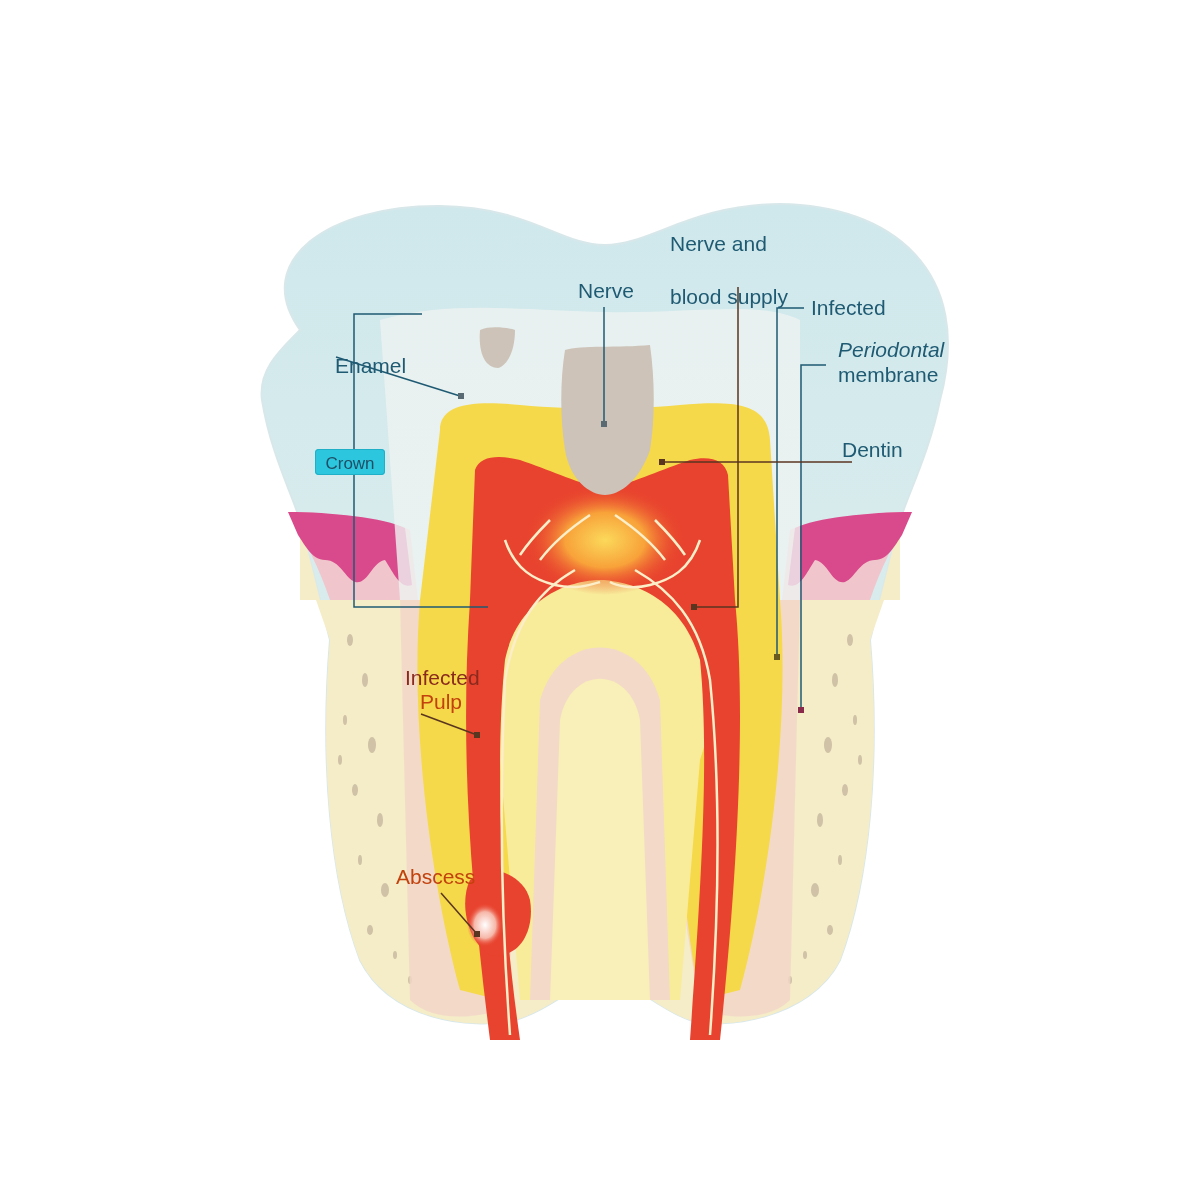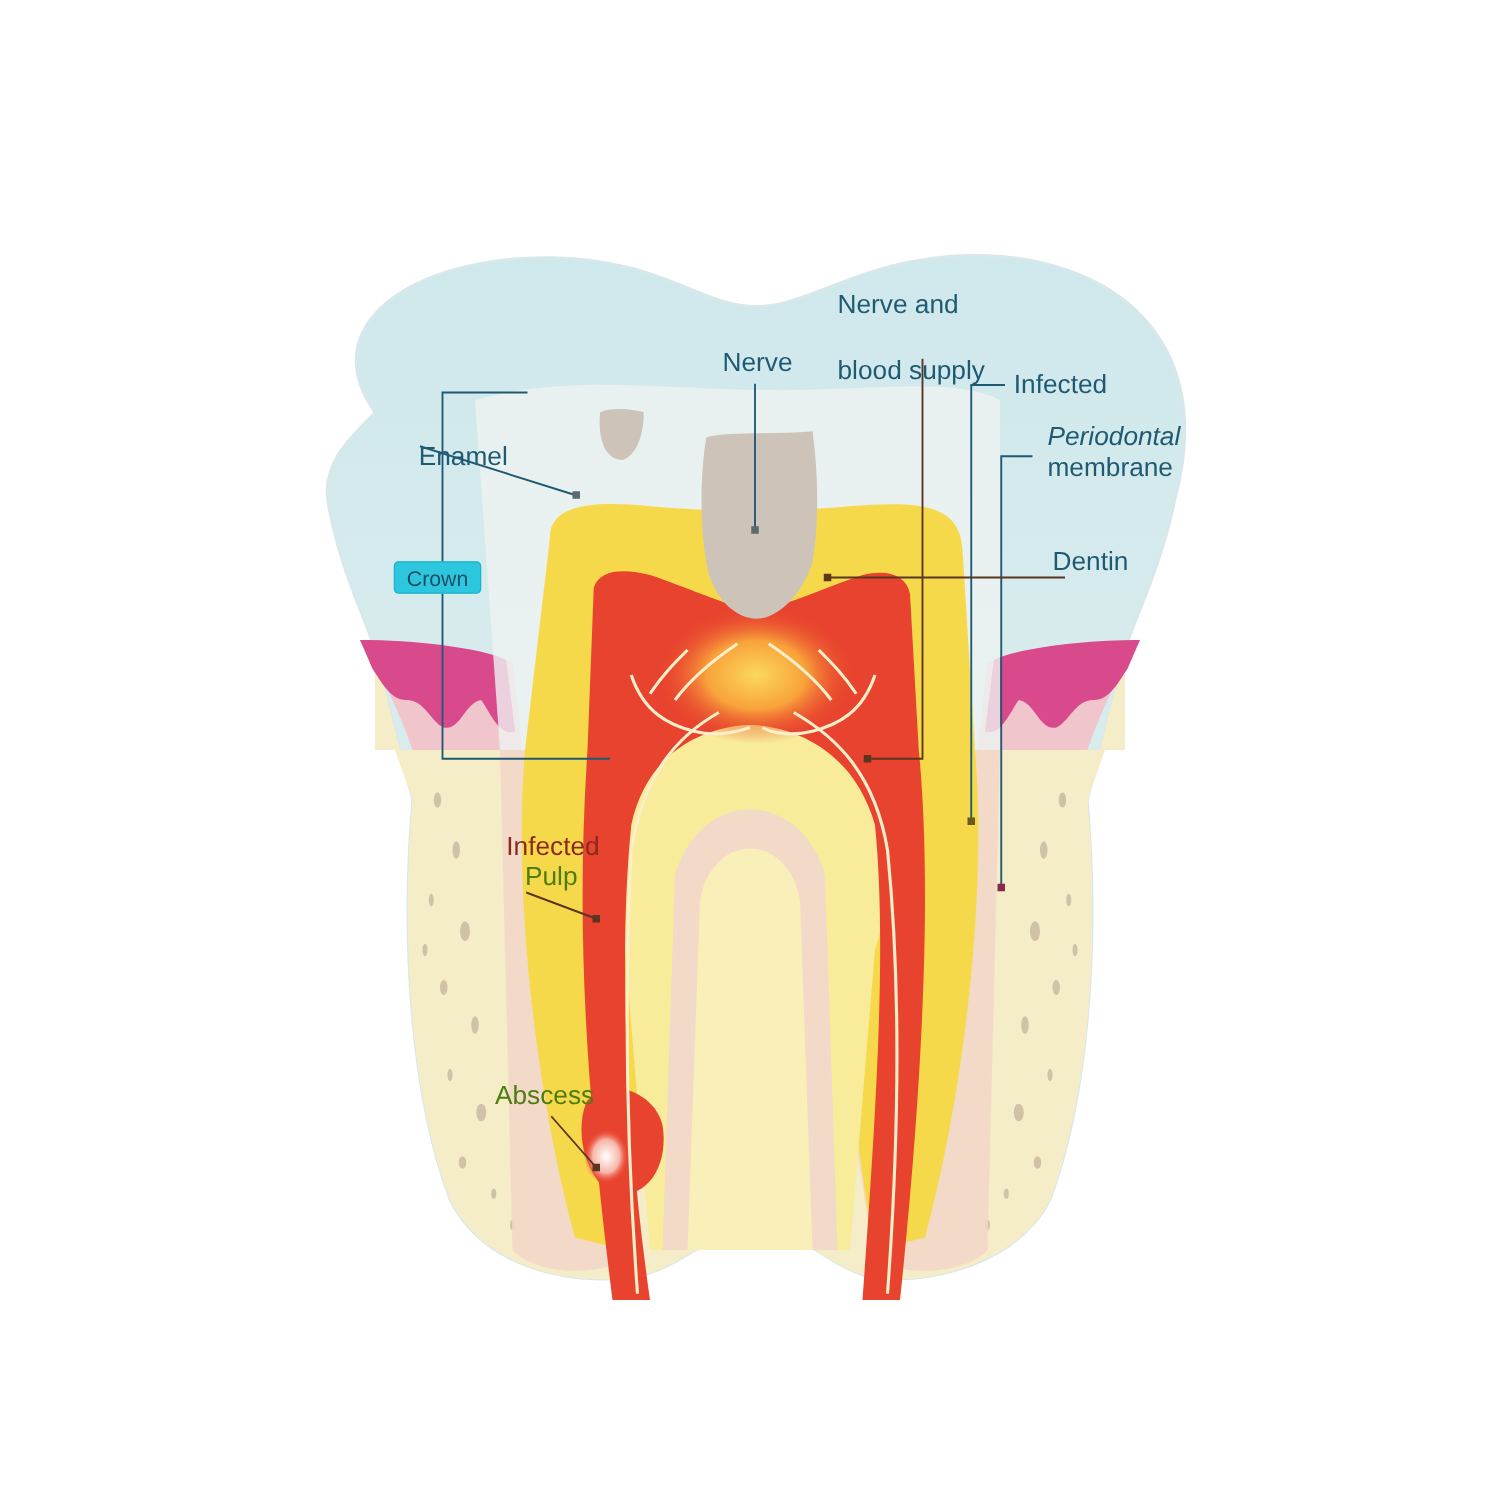--- a/index.html
+++ b/index.html
@@ -1,21 +1,21 @@
 <!DOCTYPE html>
 <html><head>
 <meta charset="utf-8">
 <style>
   html, body { margin: 0; padding: 0; background: #ffffff; }
   body { width: 1200px; height: 1200px; position: relative; overflow: hidden; font-family: "Liberation Sans", sans-serif; }
   #diagram { position: absolute; left: 0; top: 0; width: 1200px; height: 1200px; }
   .lbl { position: absolute; font-family: "Liberation Sans", sans-serif; font-size: 21px; line-height: 22px; white-space: pre; }
   .lbl-blue { color: #1f5a73; }
   .lbl-red { color: #8a2a1e; }
-  .lbl-brown { color: #4d7c0f; }
+  .lbl-brown { color: #c2410c; }
   .crown-badge { position: absolute; left: 315px; top: 449px; width: 70px; height: 26px; background: #2cc7df; border-radius: 4px; color: #1f4f66; font-size: 17px; line-height: 30px; text-align: center; box-shadow: 0 0 0 1px #1fb0c8 inset; }
 </style>
 </head>
 <body>
 
 <svg id="diagram" viewBox="0 0 1200 1200" xmlns="http://www.w3.org/2000/svg">
   <defs>
     <radialGradient id="glow" cx="0.5" cy="0.5" r="0.5">
       <stop offset="0" stop-color="#fbd95a"></stop>
       <stop offset="0.5" stop-color="#f8a23a"></stop>

